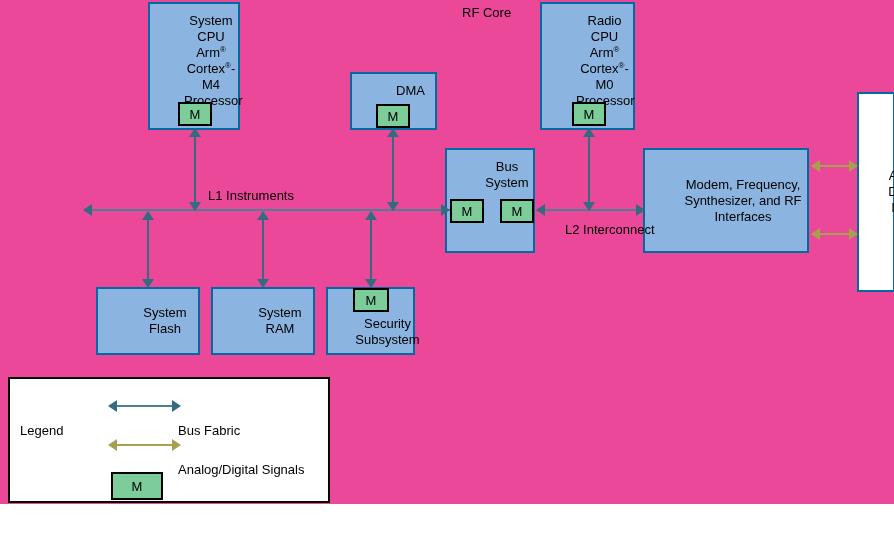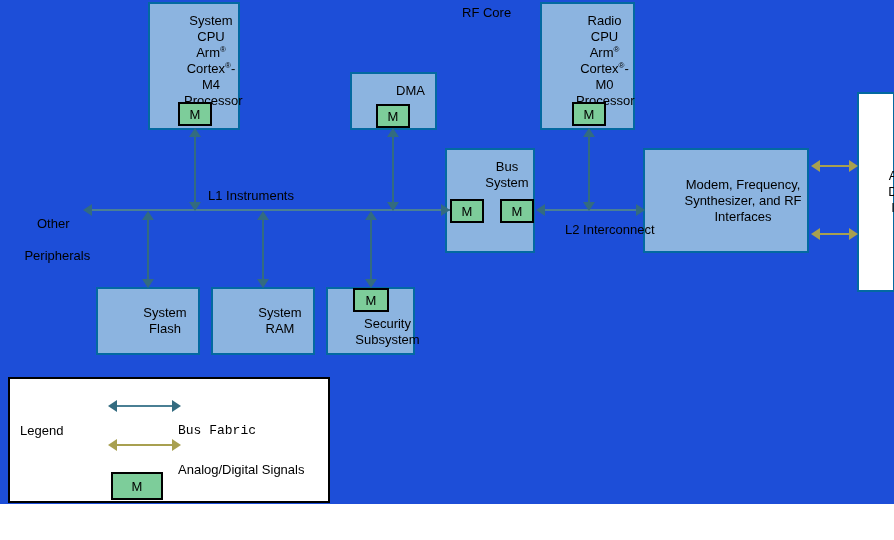--- a/index.html
+++ b/index.html
@@ -4,21 +4,21 @@
 <style>
   html,body{margin:0;padding:0;background:#ffffff;}
   body{
     font-family:"Liberation Sans", sans-serif;
     -webkit-font-smoothing:antialiased;
   }
   #stage{
     position:relative;
     width:894px;
     height:504px;
-    background:#1d4ed8;
+    background:#ec4899;
     overflow:hidden;
   }
   
   .blk{
     position:absolute;
     box-sizing:border-box;
     background:#8CB4E0;
     border:2px solid #0369a1;
     display:flex;
     align-items:center;
@@ -159,24 +159,20 @@
       <span class="txt">Subsystem</span>
     </div>
   </div>
   <div class="mbox" style="left:353px;top:288px;width:36px;height:24px;">M</div>
 
   <div class="hline" style="left:92px;top:209px;width:358px;"></div>
   <div class="arrow ar-left" style="left:83px;top:204px;"></div>
   <div class="arrow ar-right" style="left:441px;top:204px;"></div>
   <div class="lbl" style="left:208px;top:188px;">L1 Instruments</div>
 
-  <div class="lbl c" style="left:10px;top:200px;width:72px;">
-    <span>Other</span><br>
-    <span>Peripherals</span>
-  </div>
 
   <div class="hline" style="left:543px;top:209px;width:97px;"></div>
   <div class="arrow ar-left" style="left:536px;top:204px;"></div>
   <div class="arrow ar-right" style="left:636px;top:204px;"></div>
   <div class="lbl" style="left:565px;top:222px;">L2 Interconnect</div>
 
   <div class="vline" style="left:194px;top:134px;height:72px;"></div>
   <div class="arrow ar-up" style="left:189px;top:128px;"></div>
   <div class="arrow ar-down" style="left:189px;top:202px;"></div>
 
@@ -208,21 +204,21 @@
   <div class="arrow ar-left analog" style="left:811px;top:228px;"></div>
   <div class="arrow ar-right analog" style="left:849px;top:228px;"></div>
 
   <div id="legend" style="left:8px;top:377px;width:322px;height:126px;">
 
     <div class="lg-text" style="left:10px;top:20px;">Legend</div>
 
     <div class="hline" style="left:106px;top:26px;width:58px;"></div>
     <div class="arrow ar-left" style="left:98px;top:21px;"></div>
     <div class="arrow ar-right" style="left:162px;top:21px;"></div>
-    <div class="lg-text" style="left:168px;top:20px;font-family:Liberation Mono, monospace;">Bus Fabric</div>
+    <div class="lg-text" style="left:168px;top:20px;">Bus Fabric</div>
 
     <div class="hline analog" style="left:106px;top:65px;width:58px;"></div>
     <div class="arrow ar-left analog" style="left:98px;top:60px;"></div>
     <div class="arrow ar-right analog" style="left:162px;top:60px;"></div>
     <div class="lg-text" style="left:168px;top:59px;">Analog/Digital Signals</div>
 
     <div class="mbox" style="left:101px;top:93px;width:52px;height:28px;">M</div>
     <div class="lg-text" style="left:168px;top:99px;">Bus Master</div>
   </div>
 

